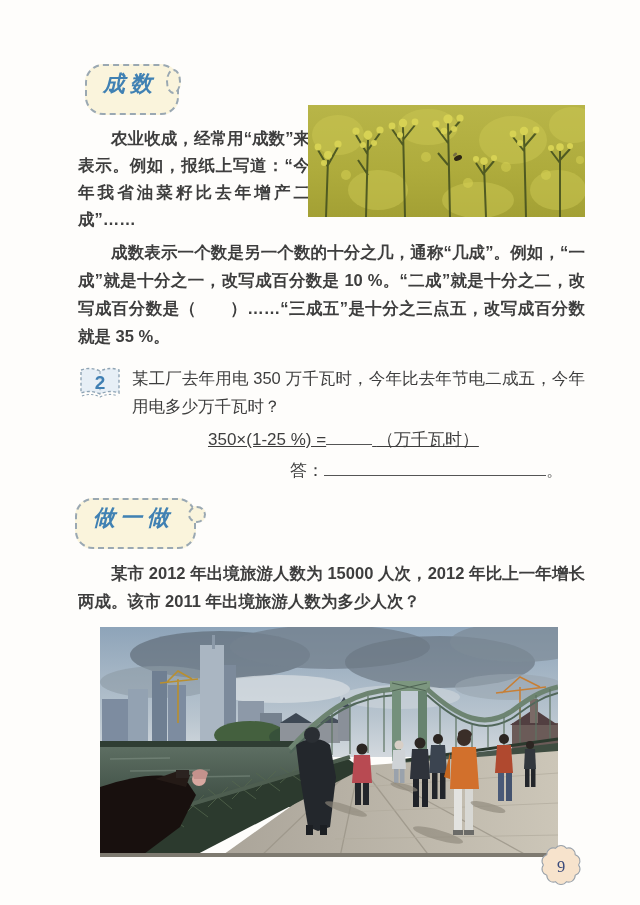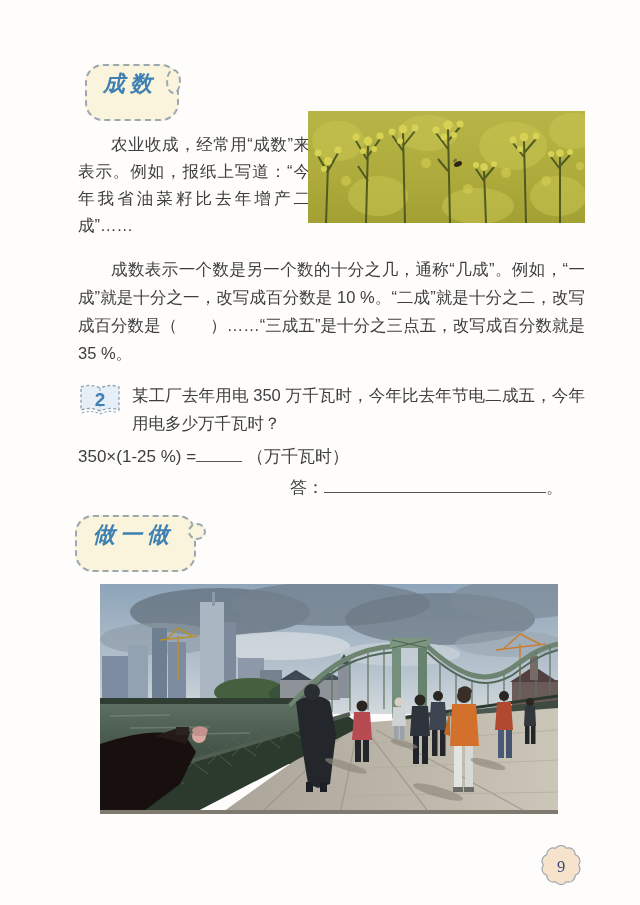--- a/index.html
+++ b/index.html
@@ -7,49 +7,49 @@
   .page {
     position:relative; width:640px; height:905px; margin:0 auto;
     background:#fefdfb; color:#3e3e3e; overflow:hidden;
   }
   .content { padding:64px 55px 0 78px; }
 
   
   .badge {
     position:relative; display:inline-block;
     background:#faf4dc; border:2px dashed #9aa8b2; border-radius:18px;
-    padding:3px 20px 20px 16px;
+    padding:3px 20px 14px 16px;
     color:#4081b3; font-weight:bold; font-size:22px; letter-spacing:5px;
     font-style:italic;
   }
   .badge .tail {
     position:absolute; top:3px; right:-4px; width:15px; height:25px;
     border:2px dashed #9aa8b2; border-radius:50%; background:#faf4dc;
   }
   .badge.round-tail .tail { width:18px; height:17px; top:6px; right:-12px; }
   .title-badge { margin-left:7px; }
   .doit-badge  { margin-left:-3px; margin-top:16px;font-family:Liberation Mono, monospace; }
 
   p.body-text { font-size:16.5px; line-height:28px; text-align:justify; }
-  .indent { text-indent:2em; }
+  .indent { text-indent:2em;font-weight:bold; }
 
   
   .intro-row { display:flex; margin-top:10px; }
   .intro-row .intro-text { width:232px; line-height:27px; }
   .intro-photo { width:277px; height:112px; margin-left:-2px; margin-top:-20px; flex:none; }
   .intro-photo svg, .bridge-photo svg { display:block; }
 
-  .para { margin-top:16px; }
+  .para { margin-top:5px; }
   .para2 { margin-top:8px; }
 
   
   .example-row { display:flex; margin-top:14px; }
   .example-icon { flex:none; width:44px; margin-right:10px; margin-top:1px; }
   .example-text { font-size:16.5px; line-height:28px; text-align:justify; }
-  .formula-line { margin-top:8px; font-size:17px; }
+  .formula-line { margin-left:130px; margin-top:8px; font-size:17px;text-decoration:underline; }
   .blank-short { display:inline-block; width:46px; border-bottom:1.2px solid #555; height:15px; }
   .answer-line { margin-left:212px; margin-top:8px; font-size:17px; }
   .blank-long { display:inline-block; width:222px; border-bottom:1.2px solid #555; height:15px; }
 
   .doit-para { margin-top:10px; }
 
   .bridge-photo { width:458px; height:230px; margin:12px 0 0 22px; }
 
   
   .pagenum { position:absolute; right:57px; bottom:18px; width:44px; height:44px; }
@@ -171,20 +171,21 @@
       <span>答：</span><span class="blank-long"></span><span>。</span>
     </div>
 
     
     <div class="badge round-tail doit-badge">
       <span>做一做</span>
       <span class="tail"></span>
     </div>
 
     
+    <p class="body-text indent doit-para">某市 2012 年出境旅游人数为 15000 人次，2012 年比上一年增长两成。该市 2011 年出境旅游人数为多少人次？</p>
 
     
     <div class="bridge-photo">
       <svg width="458" height="230" viewBox="0 0 458 230">
         <defs>
           <linearGradient id="sky" x1="0" y1="0" x2="0" y2="1">
             <stop offset="0" stop-color="#8ea4b9"></stop>
               <stop offset="0.7" stop-color="#b9c5cf"></stop>
               <stop offset="1" stop-color="#d3d9de"></stop>
           </linearGradient>

